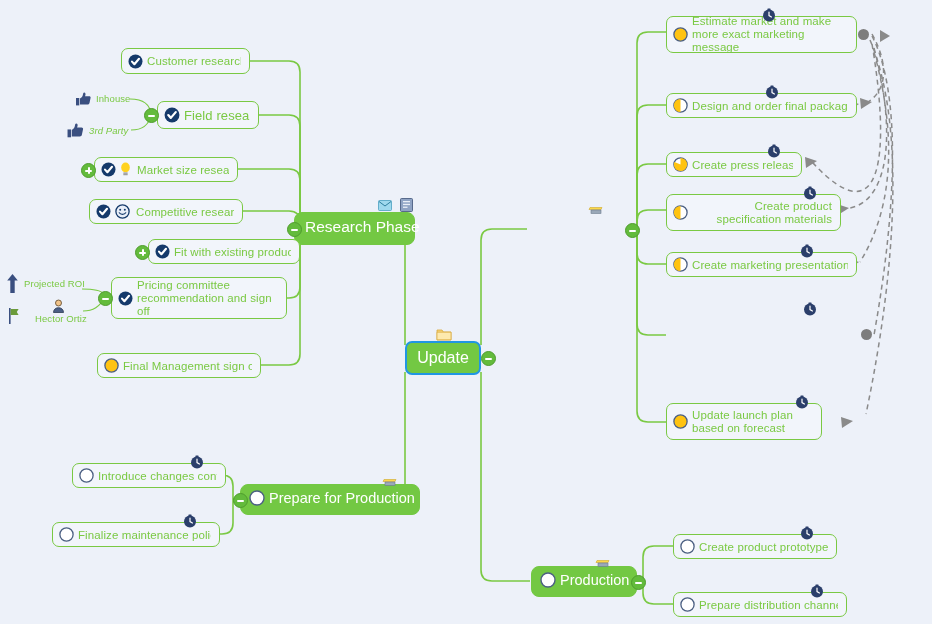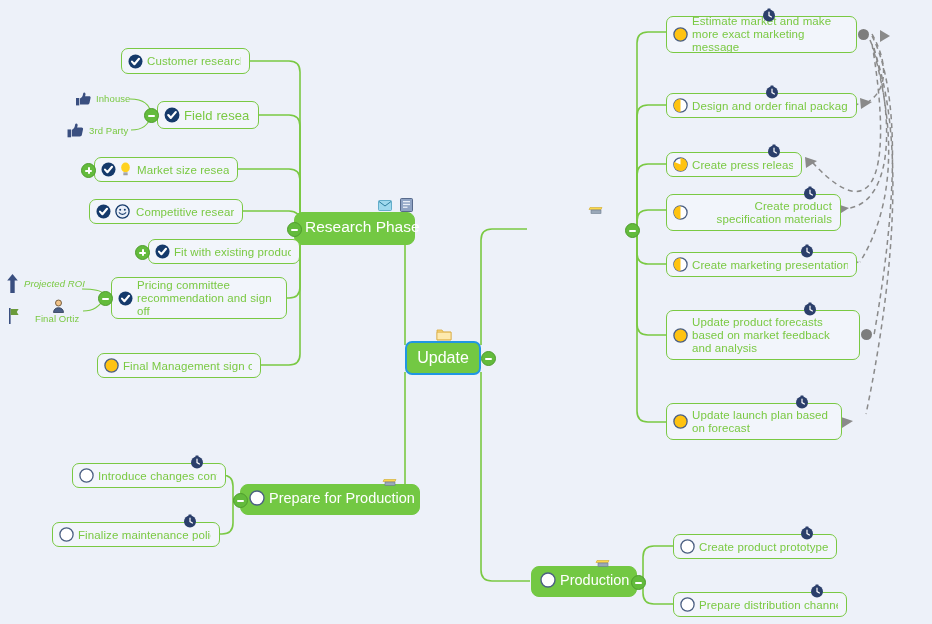--- a/index.html
+++ b/index.html
@@ -306,42 +306,42 @@
     </svg>
   </div>
   <div class="callout" style="left:96px;top:93px;">Inhouse</div>
 
   <div class="callicon" style="left:66px;top:122px;">
     <svg width="19" height="17" viewBox="0 0 17 16">
       <path d="M1 7h3.3v7.4H1z" fill="#3a4f80"></path>
       <path d="M5 7.4c1.6-.6 2.6-2 2.9-3.6.2-1.2.3-2.3 1.4-2.4 1 0 1.3 1 1.2 2-.1.8-.5 1.8-.5 1.8h4.2c1 0 1.6.7 1.4 1.6l-1.1 5.3c-.2.9-.9 1.5-1.9 1.5H5z" fill="#3a4f80"></path>
     </svg>
   </div>
-  <div class="callout" style="left:89px;top:125px;">3rd Party</div>
+  <div class="callout" style="left:89px;top:125px;font-style:italic;">3rd Party</div>
 
   <div class="callicon" style="left:6px;top:274px;">
     <svg width="13" height="19" viewBox="0 0 13 19">
       <path d="M6.5 0l5.3 6.4H8.7V19H4.3V6.4H1.2z" fill="#3a4f80"></path>
     </svg>
   </div>
-  <div class="callout" style="left:24px;top:278px;font-style:italic;">Projected ROI</div>
+  <div class="callout" style="left:24px;top:278px;">Projected ROI</div>
 
   <div class="callicon" style="left:8px;top:308px;">
     <svg width="14" height="16" viewBox="0 0 14 16">
       <rect x="1" y="0" width="1.6" height="16" fill="#3a4f80"></rect>
       <path d="M2.6 1h8l-1.8 3 1.8 3h-8z" fill="#6b9b3a"></path>
     </svg>
   </div>
   <div class="callicon" style="left:52px;top:299px;">
     <svg width="13" height="14" viewBox="0 0 13 14">
       <circle cx="6.5" cy="4" r="3" fill="#f2c48a" stroke="#5c4426" stroke-width=".8"></circle>
       <path d="M1.5 13.5c0-3 2.2-4.8 5-4.8s5 1.8 5 4.8z" fill="#4a5e85" stroke="#2d3b57" stroke-width=".8"></path>
     </svg>
   </div>
-  <div class="callout" style="left:35px;top:313px;">Final Ortiz</div>
+  <div class="callout" style="left:35px;top:313px;">Hector Ortiz</div>
 
   <div class="topic" style="left:588px;top:205px;">
     <svg width="16" height="10" viewBox="0 0 16 10">
       <path d="M2 2.5h12l-1 2H1z" fill="#fcd94a" stroke="#cfa82b" stroke-width=".6"></path>
       <rect x="3" y="5" width="10" height="3.4" fill="#9aa8b8" stroke="#6b7a8c" stroke-width=".6"></rect>
     </svg>
   </div>
   <div class="toggle" style="left:625px;top:223px;">
     <span class="bar"></span>
   </div>
@@ -423,37 +423,29 @@
     <span class="lbl">Create marketing presentations</span>
   </div>
   <div class="clock" style="left:800px;top:244px;">
     <svg width="14" height="14" viewBox="0 0 14 14">
         <circle cx="7" cy="7.6" r="6" fill="#2b3f6b"></circle>
         <path d="M7 4v3.6l2.4 1.4" fill="none" stroke="#fff" stroke-width="1.2" stroke-linecap="round"></path>
         <rect x="5.4" y=".4" width="3.2" height="1.8" rx=".6" fill="#2b3f6b"></rect>
       </svg>
   </div>
 
-  <div class="node leaf ml" style="left:666px;top:310px;width:194px;height:50px;">
-    <span class="ic">
-      <svg width="15" height="15" viewBox="0 0 15 15">
-          <circle cx="7.5" cy="7.5" r="6.6" fill="#ffc311" stroke="#4b5f82" stroke-width="1.3"></circle>
-        </svg>
-    </span>
-    <span class="lbl" style="display:block;width:163px;">Update product forecasts based on market feedback and analysis</span>
-  </div>
   <div class="clock" style="left:803px;top:302px;">
     <svg width="14" height="14" viewBox="0 0 14 14">
         <circle cx="7" cy="7.6" r="6" fill="#2b3f6b"></circle>
         <path d="M7 4v3.6l2.4 1.4" fill="none" stroke="#fff" stroke-width="1.2" stroke-linecap="round"></path>
         <rect x="5.4" y=".4" width="3.2" height="1.8" rx=".6" fill="#2b3f6b"></rect>
       </svg>
   </div>
 
-  <div class="node leaf ml" style="left:666px;top:403px;width:176px;height:37px;">
+  <div class="node leaf ml" style="left:666px;top:403px;width:156px;height:37px;">
     <span class="ic">
       <svg width="15" height="15" viewBox="0 0 15 15">
           <circle cx="7.5" cy="7.5" r="6.6" fill="#ffc311" stroke="#4b5f82" stroke-width="1.3"></circle>
         </svg>
     </span>
     <span class="lbl" style="display:block;width:146px;">Update launch plan based on forecast</span>
   </div>
   <div class="clock" style="left:795px;top:395px;">
     <svg width="14" height="14" viewBox="0 0 14 14">
         <circle cx="7" cy="7.6" r="6" fill="#2b3f6b"></circle>

